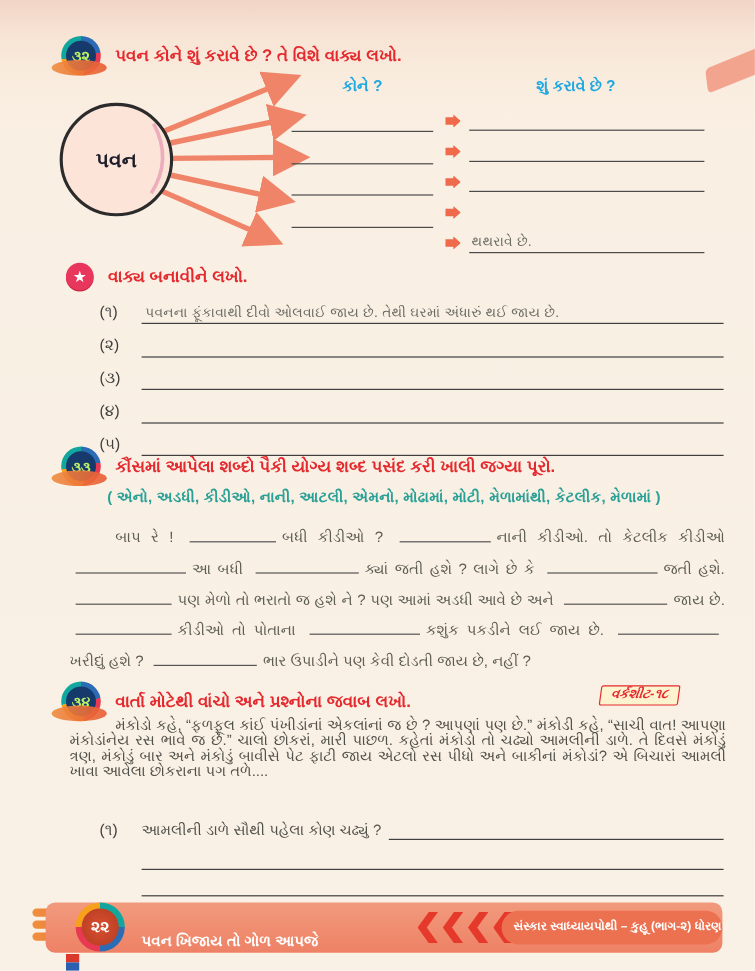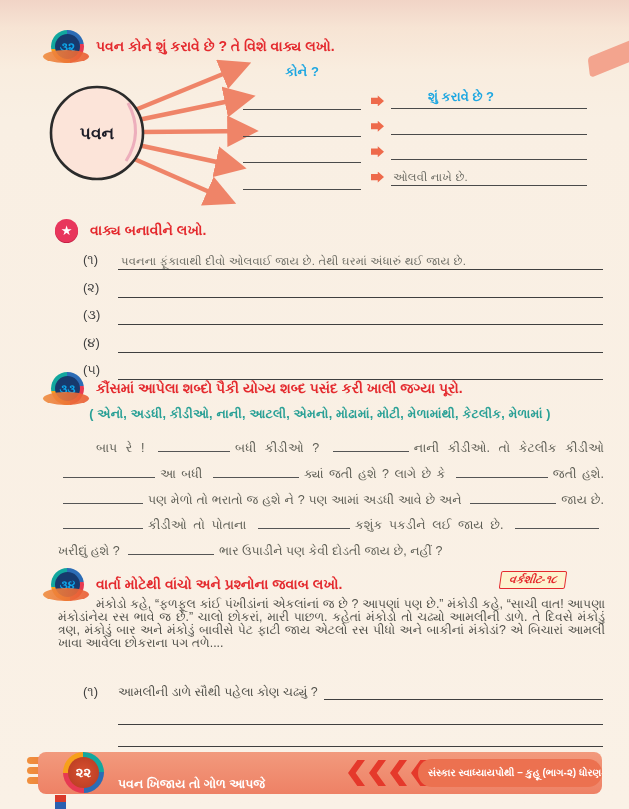--- a/index.html
+++ b/index.html
@@ -6,21 +6,21 @@
   body{
     width:629px;height:809px;position:relative;overflow:hidden;
     font-family:"Liberation Sans","DejaVu Sans",sans-serif;
     background:linear-gradient(180deg,#f1d4c6 0px,#f7e4d4 28px,#f9edDF 70px,#f9efe3 120px,#faf1e6 100%);
   }
   .abs{position:absolute;}
   
   .qbadge{width:33px;height:33px;border-radius:50%;
     background:conic-gradient(#2c6cb5 0 80deg,#e73a52 80deg 170deg,#f7a01b 170deg 260deg,#12a79e 260deg 360deg);
     display:flex;align-items:center;justify-content:center;z-index:2;}
-  .qbadge .inner{width:25px;height:25px;border-radius:50%;background:#173a6d;color:#0ea5e9;
+  .qbadge .inner{width:25px;height:25px;border-radius:50%;background:#173a6d;color:#bef264;
     font-size:12px;font-weight:bold;display:flex;align-items:center;justify-content:center;}
   .splash{position:absolute;width:46px;height:13px;border-radius:50%;
     background:linear-gradient(90deg,#ef8d3f,#e95b33);opacity:.9;z-index:1;}
   .sec-title{color:#e42a2e;font-weight:bold;font-size:14px;white-space:nowrap;}
   
   .col-header{color:#1ea7e1;font-weight:bold;font-size:13px;text-align:center;}
   .dg-col{display:flex;flex-direction:column;}
   .dg-row{height:25.4px;border-bottom:1.6px solid #4a4a4a;display:flex;align-items:flex-end;justify-content:center;}
   .dg-row .dtext{font-size:12px;color:#22222a;font-weight:bold;padding-bottom:1px;}
   .dg-row2{height:25.4px;display:flex;align-items:flex-end;gap:7px;}
@@ -89,21 +89,21 @@
   <line x1="98" y1="65" x2="209" y2="42" stroke="#ef8468" stroke-width="4.5" marker-end="url(#ah)"></line>
   <line x1="101" y1="77" x2="212" y2="76" stroke="#ef8468" stroke-width="4.5" marker-end="url(#ah)"></line>
   <line x1="98" y1="90" x2="200" y2="112" stroke="#ef8468" stroke-width="4.5" marker-end="url(#ah)"></line>
   <line x1="92" y1="103" x2="190" y2="146" stroke="#ef8468" stroke-width="4.5" marker-end="url(#ah)"></line>
   <circle cx="57" cy="78" r="46" fill="#fce4d9" stroke="#2b2b2b" stroke-width="2.6"></circle>
   <path d="M88 48 Q 104 78 86 106" fill="none" stroke="#e9a0b4" stroke-width="3" opacity=".8"></path>
   <text x="57" y="84" text-anchor="middle" font-size="17" font-weight="bold" fill="#1d1d28">પવન</text>
 </svg>
 
 <div class="abs col-header" style="left:243px;top:64px;width:118px;">કોને ?</div>
-<div class="abs col-header" style="left:371px;top:64px;width:180px;margin-top:25px;">શું કરાવે છે ?</div>
+<div class="abs col-header" style="left:390px;top:64px;width:180px;">શું કરાવે છે ?</div>
 
 <div id="col1-rows" class="abs dg-col" style="left:243px;top:84px;width:118px;">
     <div class="dg-row">
       <span class="dtext"></span>
     </div>
     <div class="dg-row">
       <span class="dtext"></span>
     </div>
     <div class="dg-row">
       <span class="dtext"></span>
@@ -120,21 +120,24 @@
     <div class="dg-row2">
       <span class="mini-arrow"></span>
       <div class="dg-line"><span class="hw"></span></div>
     </div>
     <div class="dg-row2">
       <span class="mini-arrow"></span>
       <div class="dg-line"><span class="hw"></span></div>
     </div>
     <div class="dg-row2">
       <span class="mini-arrow"></span>
-      <div class="dg-line"><span class="hw">ઓલવી નાખે છે.</span></div>
+    </div>
+    <div class="dg-row2">
+      <span class="mini-arrow"></span>
+      <div class="dg-line"><span class="hw">થથરાવે છે.</span></div>
     </div>
   </div>
 
 <div class="abs star-ic" style="left:55px;top:219px;">★</div>
 <div class="abs sec-title" style="left:90px;top:222px;">વાક્ય બનાવીને લખો.</div>
 <div id="star-items" class="abs" style="left:83px;top:243px;width:520px;">
     <div class="num-row">
       <span class="num">(૧)</span>
       <div class="w-line"><span class="hw">પવનના ફૂંકાવાથી દીવો ઓલવાઈ જાય છે. તેથી ઘરમાં અંધારું થઈ જાય છે.</span></div>
     </div>

